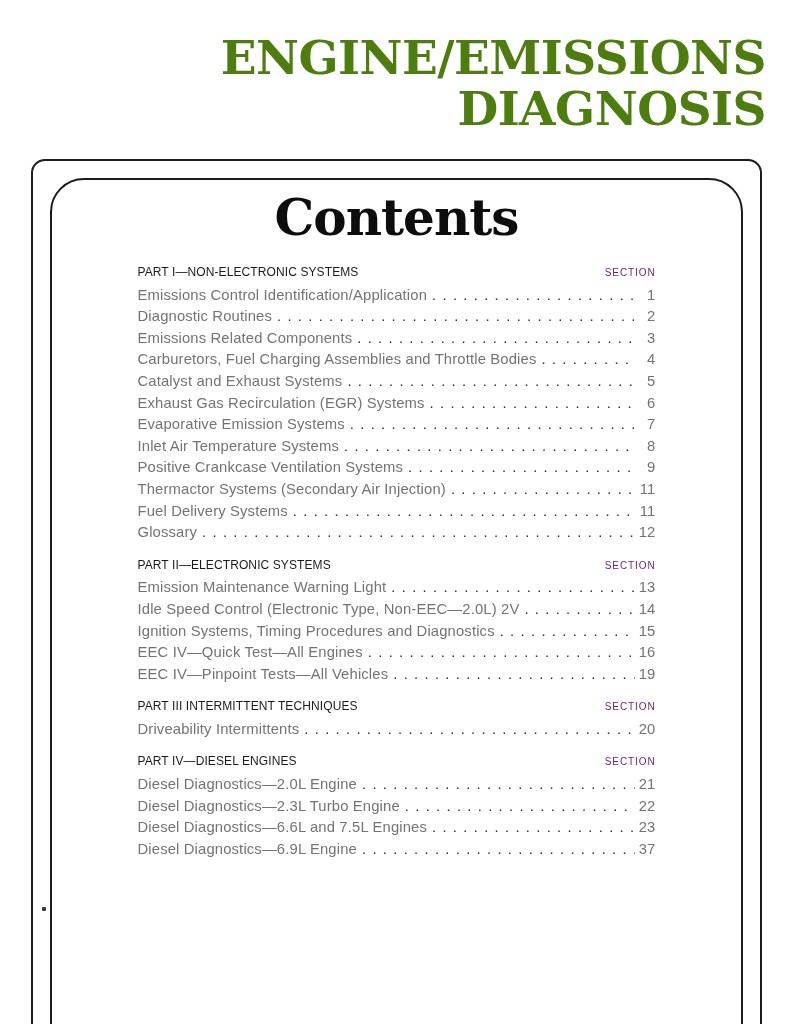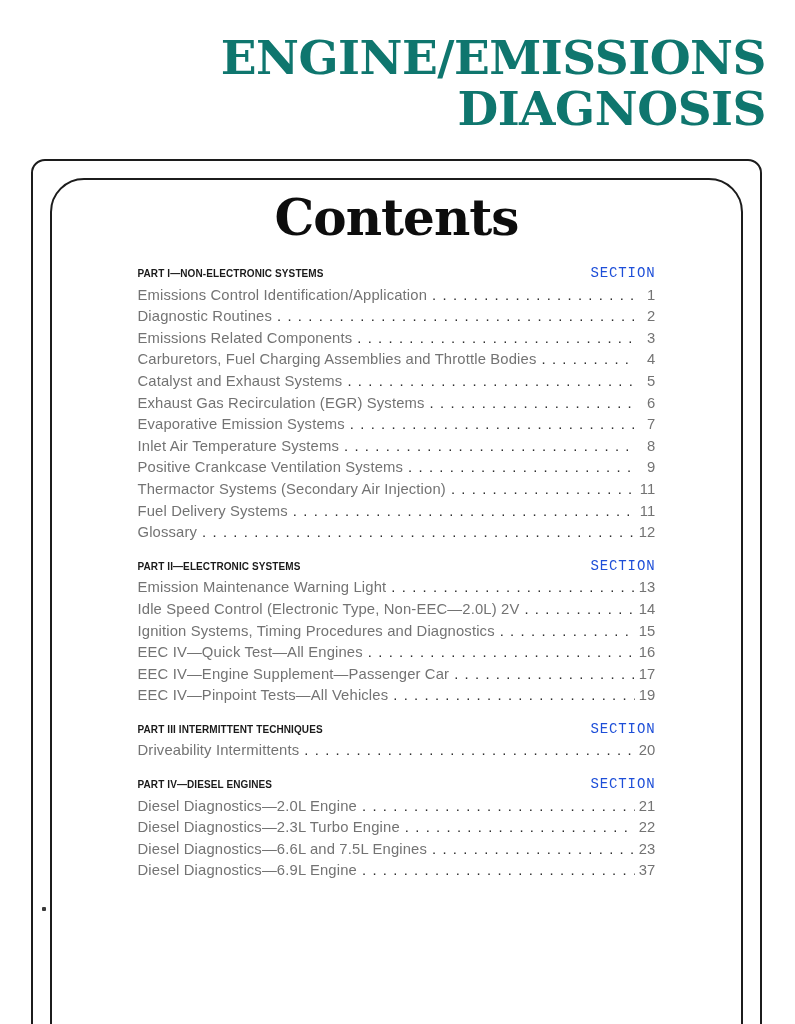--- a/index.html
+++ b/index.html
@@ -16,21 +16,21 @@
   
   .masthead {
     position: absolute;
     top: 32px; right: 29px;
     text-align: right;
     font-family: "DejaVu Serif", serif;
     font-weight: 700;
     font-size: 47px;
     line-height: 51px;
     letter-spacing: -0.5px;
-    color: #0f766e;
+    color: #4d7c0f;
     white-space: nowrap;
   }
 
   
   .frame-outer {
     position: absolute;
     left: 31px; top: 159px;
     width: 731px; height: 967px;
     border: 2px solid #1c1c1c;
     border-radius: 14px;
@@ -63,32 +63,31 @@
   }
   .part + .part { margin-top: 12px; }
 
   .part-header {
     display: flex;
     align-items: baseline;
     justify-content: space-between;
     height: 21.6px;
   }
   .part-title {
-    font-weight: 700;
-    font-size: 10px;
+    font-weight: 400;
+    font-size: 12px;
     letter-spacing: 0.1px;
     white-space: nowrap;
   }
   .section-label {
     font-weight: 400;
-    font-size: 14px;
+    font-size: 10px;
     letter-spacing: 0.9px;
-    color: #1d4ed8;
-    white-space: nowrap;
-    font-family: Liberation Mono, monospace;
+    color: #701a75;
+    white-space: nowrap;
   }
 
   .toc-row {
     display: flex;
     align-items: baseline;
     height: 21.6px;
     font-size: 14.8px;
     letter-spacing: 0.15px;
     color: #737373;
   }
@@ -235,25 +234,20 @@
     <span class="toc-dots" aria-hidden="true"></span>
     <span class="toc-num">15</span>
   </div>
 
   <div class="toc-row">
     <span class="toc-label">EEC IV—Quick Test—All Engines</span>
     <span class="toc-dots" aria-hidden="true"></span>
     <span class="toc-num">16</span>
   </div>
 
-  <div class="toc-row">
-    <span class="toc-label">EEC IV—Engine Supplement—Passenger Car</span>
-    <span class="toc-dots" aria-hidden="true"></span>
-    <span class="toc-num">17</span>
-  </div>
 
 
   <div class="toc-row">
     <span class="toc-label">EEC IV—Pinpoint Tests—All Vehicles</span>
     <span class="toc-dots" aria-hidden="true"></span>
     <span class="toc-num">19</span>
   </div>
 </div>
   </div>
 

